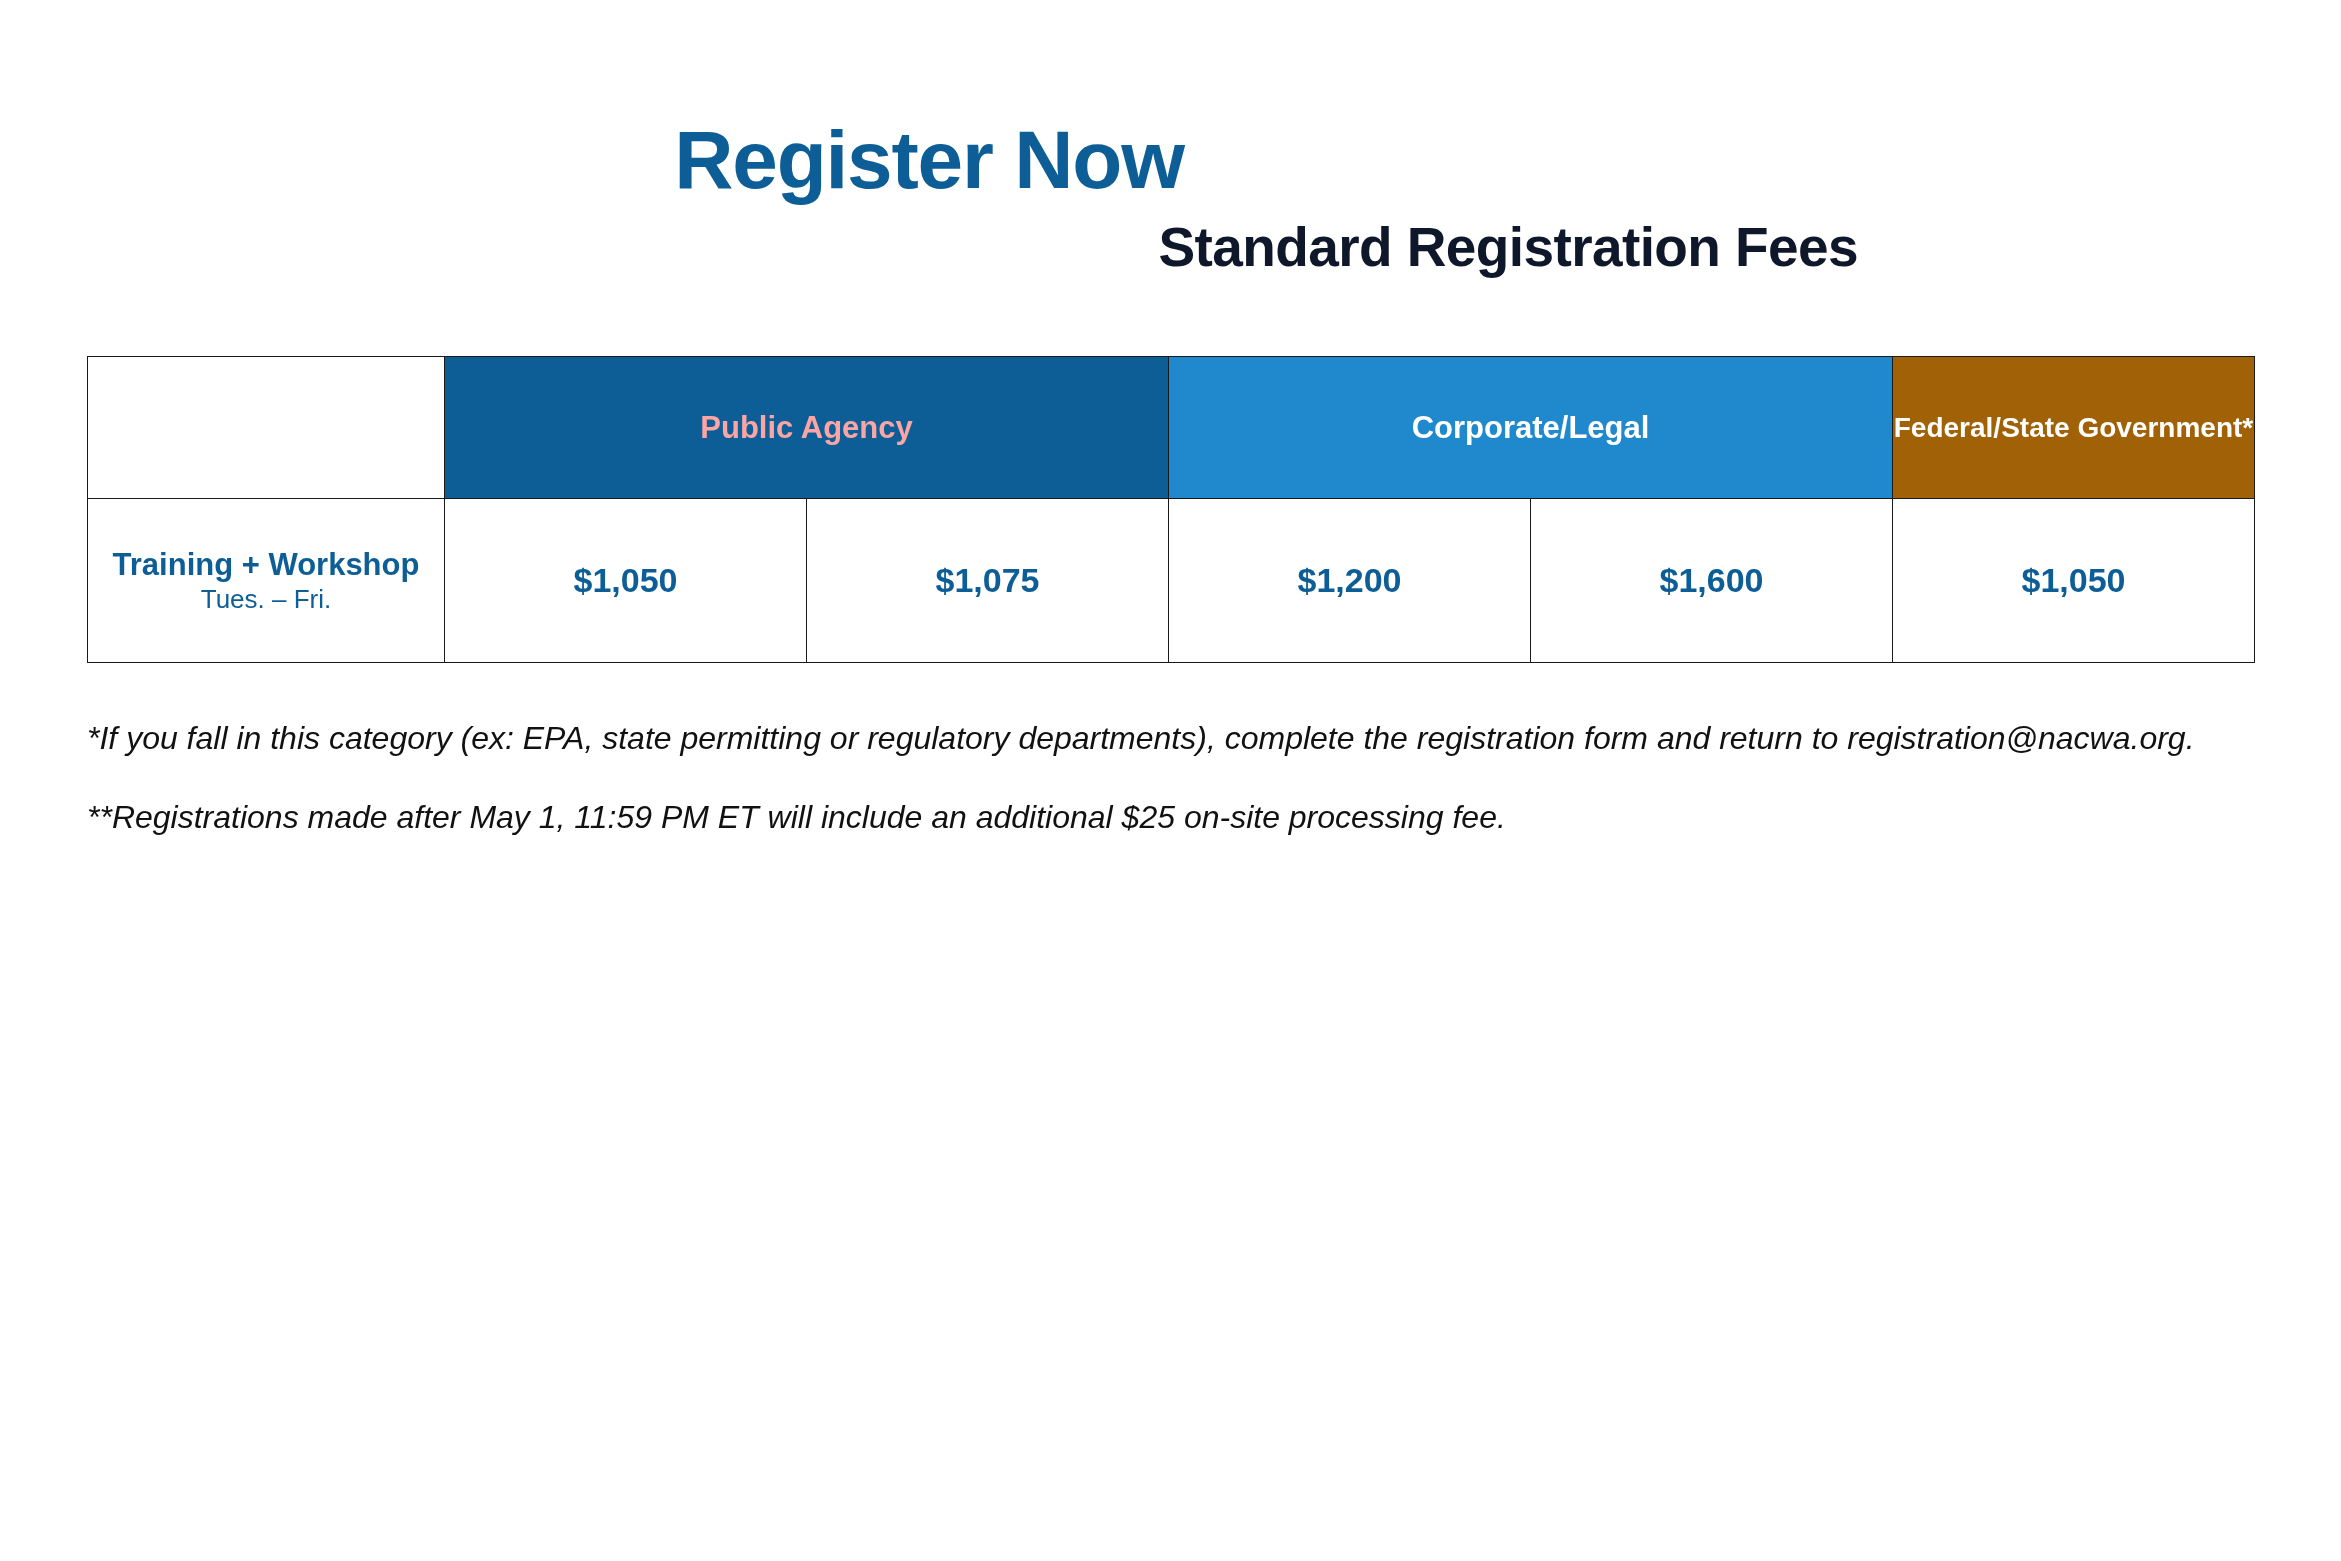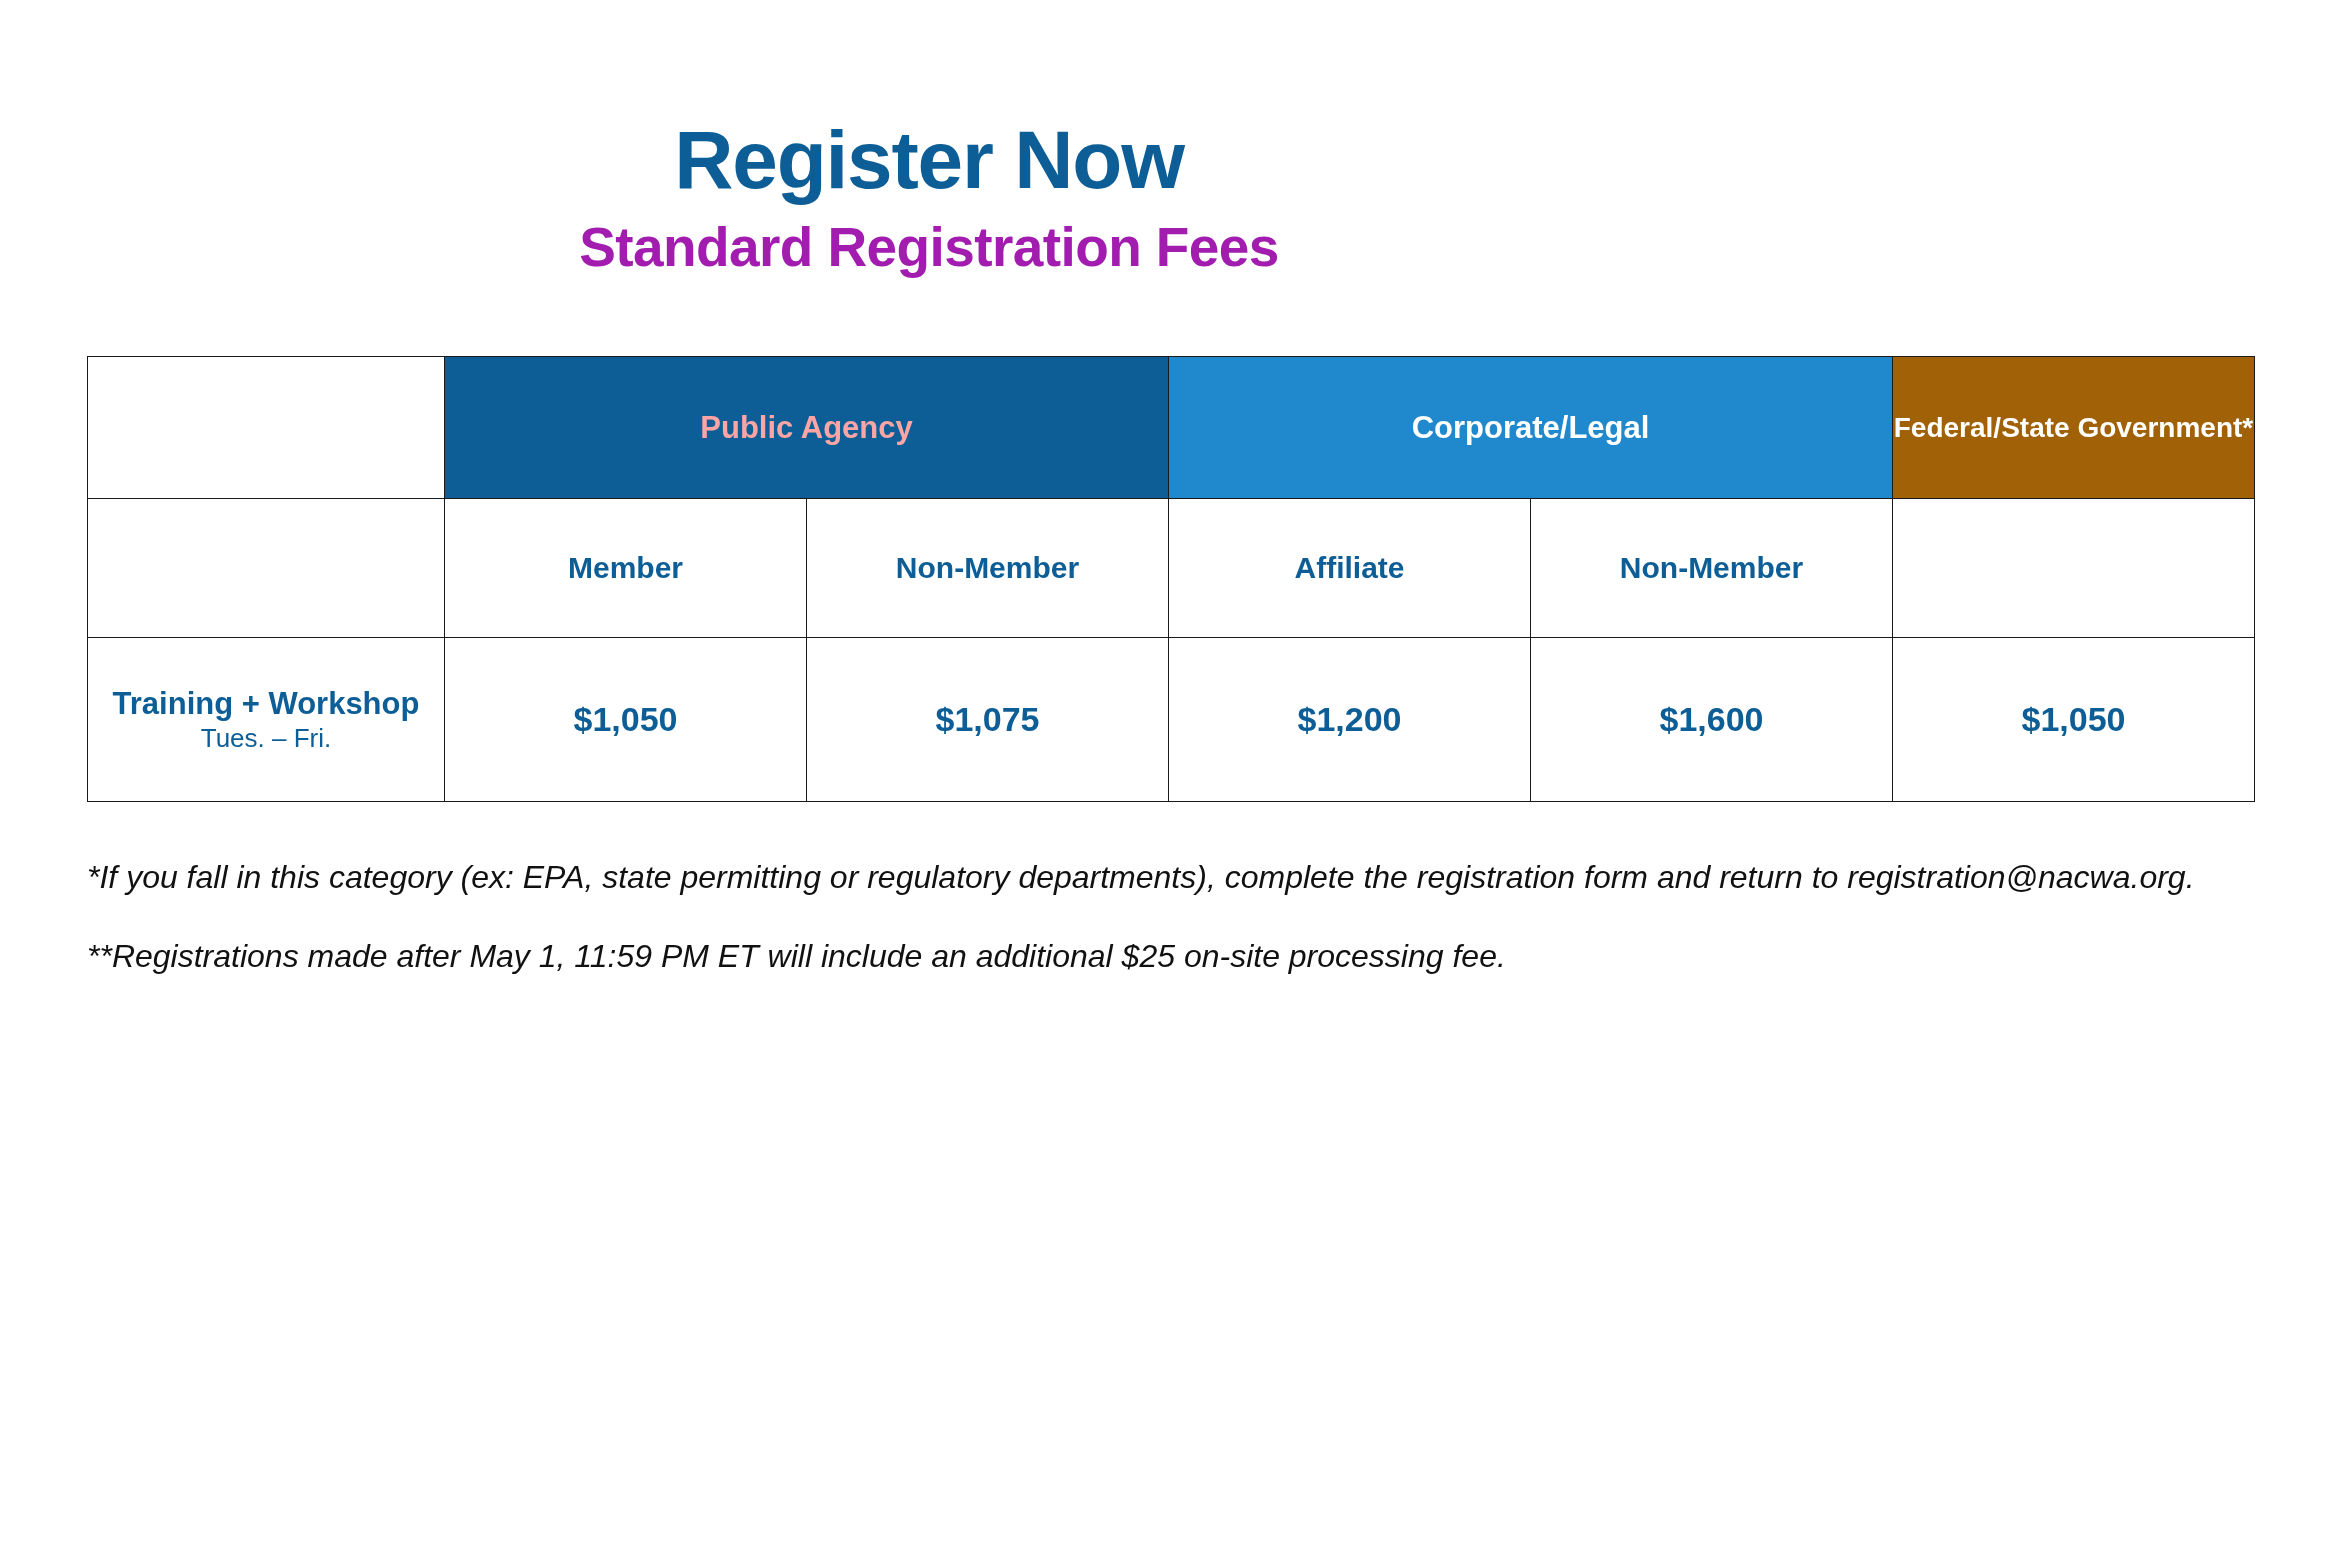--- a/index.html
+++ b/index.html
@@ -33,24 +33,25 @@
     font-size: 82px;
     font-weight: bold;
     color: #0d5e96;
     letter-spacing: -1.2px;
     line-height: 1.0;
     margin: 0;
   }
   .sub-title {
     font-size: 55px;
     font-weight: bold;
-    color: #a21caf;
+    color: #0f172a;
     letter-spacing: -0.6px;
     line-height: 1.0;
     margin: 19px 0 0 0;
+    text-align: right;
   }
 
   
   .table-wrap {
     margin: 81px 87px 0 87px;
   }
   table.fees {
     border-collapse: collapse;
     width: 2167px;
     table-layout: fixed;
@@ -176,28 +177,20 @@
         <col class="c-data">
       </colgroup>
       <tbody>
         <tr class="band">
           <td class="band-blank"></td>
           <td class="band-dark" colspan="2">Public Agency</td>
           <td class="band-mid" colspan="2">Corporate/Legal</td>
           <td class="band-light">Federal/State Government*</td>
         </tr>
 
-        <tr class="subhead">
-          <td class="empty"></td>
-          <td>Member</td>
-          <td>Non-Member</td>
-          <td>Affiliate</td>
-          <td>Non-Member</td>
-          <td class="empty"></td>
-        </tr>
 
 
         <tr class="datarow">
           <td class="row-label">
             <span class="rl-main">Training + Workshop</span>
             <span class="rl-sub">Tues. – Fri.</span>
           </td>
           <td class="cell-val">$1,050</td>
           <td class="cell-val">$1,075</td>
           <td class="cell-val">$1,200</td>

